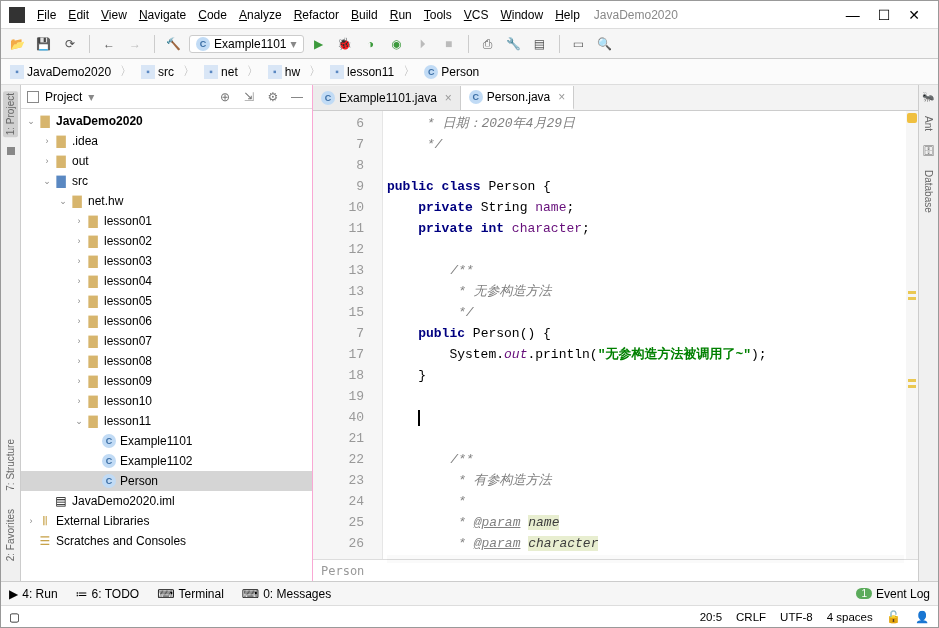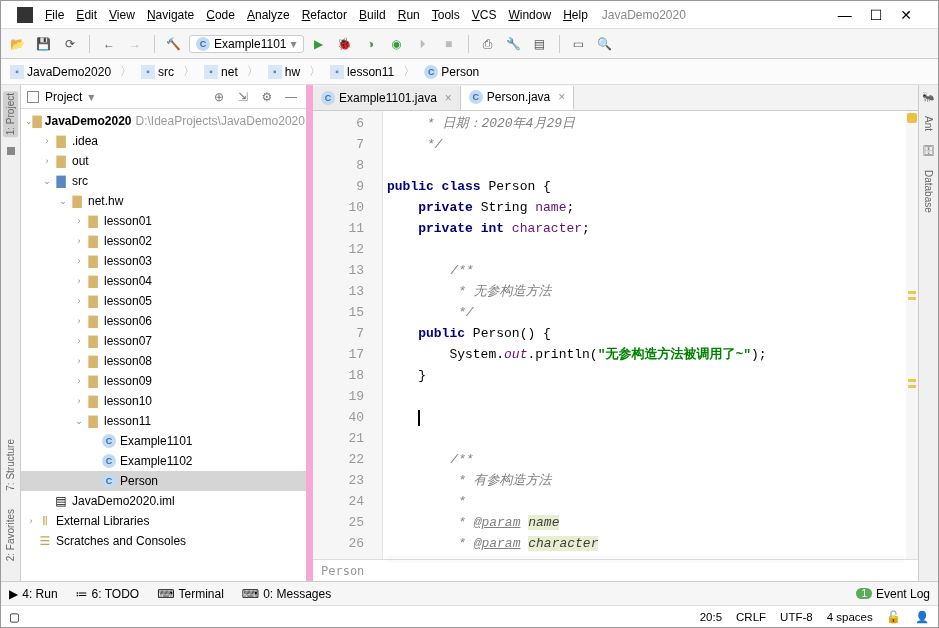--- a/index.html
+++ b/index.html
@@ -1,17 +1,17 @@
 <!DOCTYPE html>
 <html><head>
 <meta charset="utf-8">
 <style>
 * { box-sizing: border-box; margin: 0; padding: 0; }
 body { font-family: "Segoe UI", Arial, sans-serif; font-size: 12px; color: #000; background: #fff; width: 939px; height: 628px; overflow: hidden; border: 1px solid #999; display: flex; flex-direction: column; }
-.titlebar { display: flex; align-items: center; height: 28px; padding: 0 16px; background: #fff; border-bottom: 1px solid #ddd; }
+.titlebar { display: flex; align-items: center; height: 28px; padding: 0 8px; background: #fff; border-bottom: 1px solid #ddd; }
 .titlebar .logo { width: 16px; height: 16px; background: #333; display: inline-block; margin-right: 6px; }
 .titlebar .menu-item { padding: 2px 6px; cursor: pointer; }
 .titlebar .menu-item u { text-decoration: underline; }
 .titlebar .proj { margin-left: 8px; color: #888; }
 .titlebar .winbtns { margin-left: auto; display: flex; gap: 18px; padding-right: 10px; font-family: Arial; }
 .titlebar .winbtns span { cursor: pointer; font-size: 14px; }
 
 .toolbar { display: flex; align-items: center; height: 30px; padding: 0 6px; gap: 4px; border-bottom: 1px solid #ccc; background: #f6f6f6; }
 .tbtn { width: 22px; height: 22px; display: inline-flex; align-items: center; justify-content: center; color: #555; border-radius: 3px; cursor: pointer; }
 .sep { width: 1px; height: 18px; background: #ccc; margin: 0 4px; }
@@ -27,21 +27,21 @@
 .class-ico { background: #c1dbf5; border-radius: 50%; color: #3b6ea5; width: 14px; height: 14px; display: inline-flex; align-items: center; justify-content: center; font-size: 9px; font-weight: bold; }
 
 .mainrow { display: flex; flex: 1; min-height: 0; }
 .lgutter, .rgutter { width: 20px; background: #f0f0f0; border-right: 1px solid #ccc; display: flex; flex-direction: column; align-items: center; padding-top: 6px; gap: 10px; color: #666; font-size: 10px; }
 .rgutter { border-right: none; border-left: 1px solid #ccc; position: relative; }
 .vlabel { writing-mode: vertical-rl; transform: rotate(180deg); padding: 4px 0; cursor: pointer; }
 .vlabel.r { transform: none; }
 .lgutter .selected { background: #d0d0d0; border-radius: 2px; padding: 2px; }
 .smallsq { width: 8px; height: 8px; background: #888; }
 
-.projpanel { width: 292px; border-right: 7px solid #f9a8d4; display: flex; flex-direction: column; background: #fff; }
+.projpanel { width: 292px; border-right: 1px solid #f9a8d4; display: flex; flex-direction: column; background: #fff; }
 .projhead { display: flex; align-items: center; height: 24px; padding: 0 6px; border-bottom: 1px solid #ddd; gap: 6px; }
 .projhead .title { font-weight: normal; }
 .projhead .spacer { flex: 1; }
 .projhead .hbtn { width: 18px; height: 18px; display: inline-flex; align-items: center; justify-content: center; color: #777; cursor: pointer; }
 
 .tree { flex: 1; overflow: hidden; padding: 2px 0; }
 .tnode { display: flex; align-items: center; height: 20px; padding-right: 4px; cursor: pointer; white-space: nowrap; }
 .tnode .arrow { width: 12px; text-align: center; color: #888; font-size: 9px; }
 .tnode .ico { width: 16px; height: 14px; display: inline-flex; align-items: center; justify-content: center; margin-right: 3px; }
 .tnode .nm { }
@@ -183,21 +183,20 @@
       <span class="hbtn">⚙</span>
       <span class="hbtn">—</span>
     </div>
     <div class="tree" id="tree">
         <div class="tnode" style="padding-left: 4px;">
           <span class="arrow">⌄</span>
           <span class="ico">
             <span class="folder">▇</span>
           </span>
           <span class="nm bold">JavaDemo2020</span>
-          <span class="path">D:\IdeaProjects\JavaDemo2020</span>
         </div>
         <div class="tnode" style="padding-left: 20px;">
           <span class="arrow">›</span>
           <span class="ico">
             <span class="folder">▇</span>
           </span>
           <span class="nm">.idea</span>
         </div>
         <div class="tnode" style="padding-left: 20px;">
           <span class="arrow">›</span>

